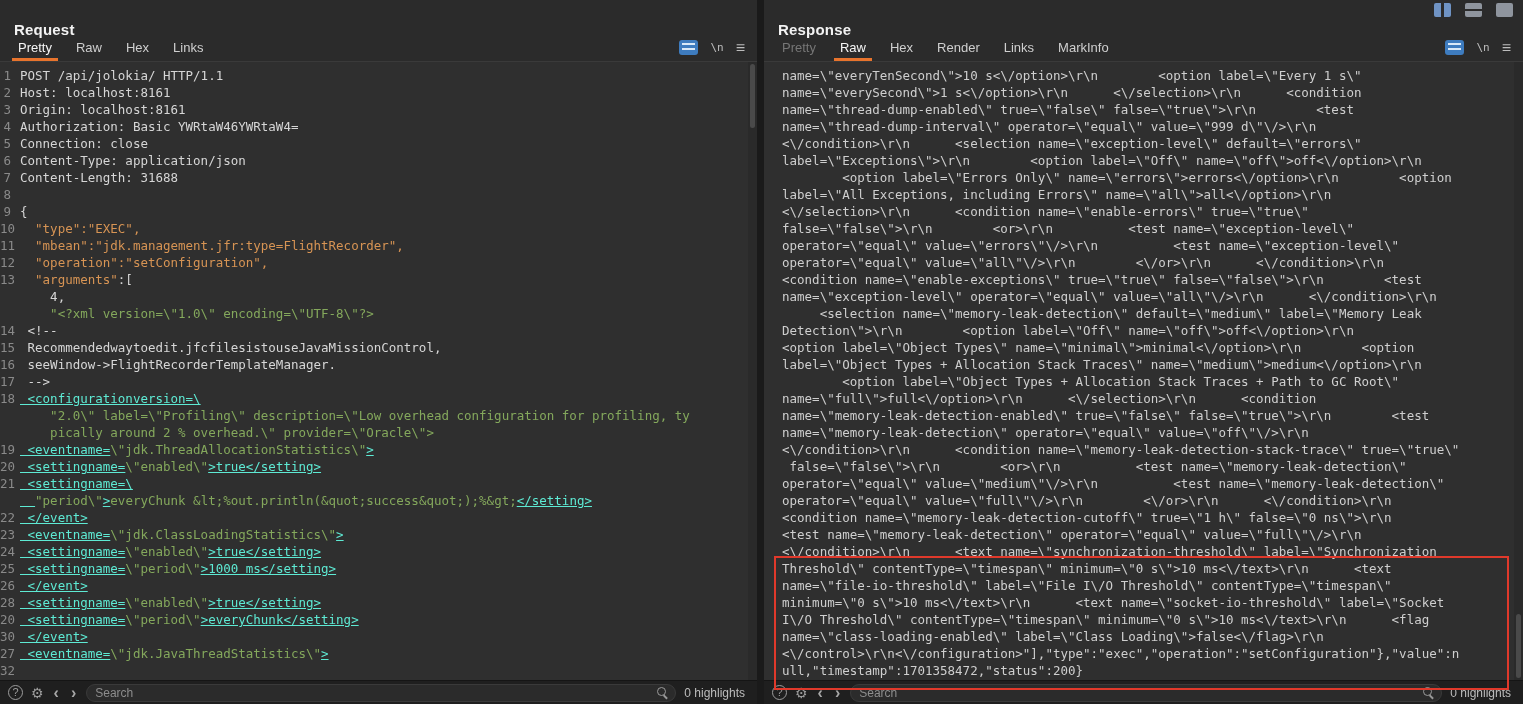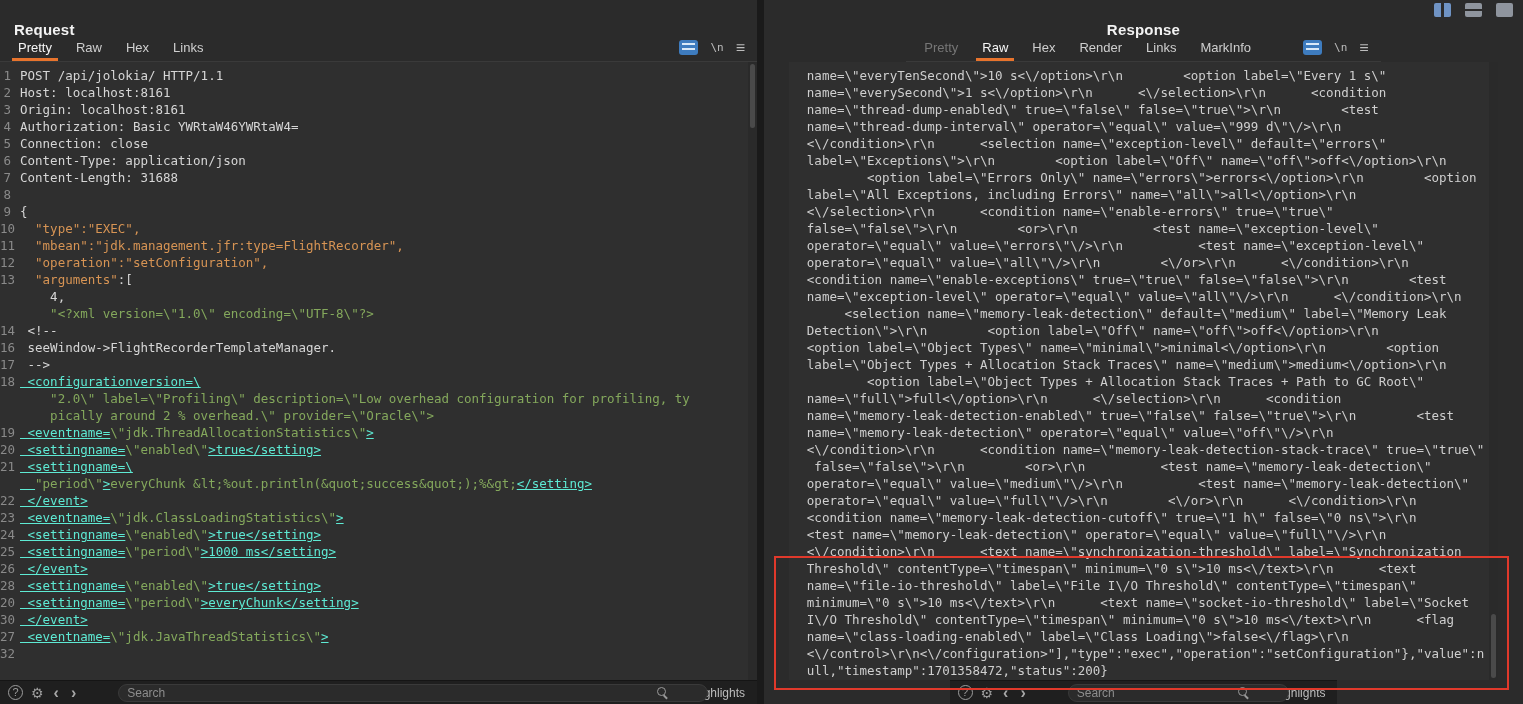--- a/index.html
+++ b/index.html
@@ -8,21 +8,21 @@
     background:#2b2b2b;
     font-family:"Liberation Sans", sans-serif;
     color:#d6d6d6;
     position:relative;
   }
   .app { display:flex; width:1523px; height:704px; position:relative; }
 
   .panel { display:flex; flex-direction:column; background:#2b2b2b; min-width:0; position:relative; }
   .panel-left { width:757px; }
   .splitter { width:7px; background:#1a1a1a; flex:none; }
-  .panel-right { flex:1;align-items:center; }
+  .panel-right { flex:1; }
 
   .panel-header { height:34px; padding:9px 14px 0; flex:none; }
   .panel-header h2 { font-size:15px; font-weight:bold; color:#f2f2f2; letter-spacing:.2px;margin-top:12px; }
 
   .tabbar { height:28px; flex:none; display:flex; align-items:stretch; padding:0 12px 0 6px; border-bottom:1px solid #3a3a3a;gap:40px; }
   .tabs { display:flex; }
   .tab { padding:0 12px; font-size:13px; color:#cfcfcf; display:flex; align-items:center; position:relative; cursor:default; }
   .tab.active { color:#f5f5f5; }
   .tab.active::after { content:""; position:absolute; left:6px; right:6px; bottom:0; height:3px; background:#e8742d; }
   .tab.disabled { color:#767676; }
@@ -54,21 +54,21 @@
     border:2px solid #e0392b; z-index:20; pointer-events:none; }
 
   .searchbar { height:24px; flex:none; background:#1f1f1f; border-top:1px solid #151515;
     display:flex; align-items:center; padding:0 8px; gap:8px; position:relative; z-index:10; }
   .help-badge { width:15px; height:15px; flex:none; border:1px solid #9c9c9c; border-radius:50%;
     font-size:11px; line-height:13px; text-align:center; color:#9c9c9c; }
   .sb-glyph { color:#9c9c9c; font-size:14px; line-height:1; flex:none; }
   .sb-arrow { color:#a8a8a8; font-size:16px; font-weight:bold; line-height:1; flex:none; padding:0 2px; }
   .search-wrap { flex:1; position:relative; }
   .search-input { width:100%; height:18px; background:#2b2b2b; border:1px solid #3a3a3a; border-radius:9px;
-    color:#cfcfcf; font-size:12px; padding:0 24px 0 8px; font-family:"Liberation Sans", sans-serif; outline:none;margin-left:32px; }
+    color:#cfcfcf; font-size:12px; padding:0 24px 0 8px; font-family:"Liberation Sans", sans-serif; outline:none; }
   .search-input::placeholder { color:#8d8d8d; }
   .mag { position:absolute; right:7px; top:4px; width:12px; height:12px; }
   .mag::before { content:""; position:absolute; width:7px; height:7px; border:1.5px solid #9a9a9a; border-radius:50%; left:0; top:0; }
   .mag::after { content:""; position:absolute; width:5px; height:1.5px; background:#9a9a9a; transform:rotate(45deg); left:6px; top:8.5px; }
   .highlights { font-size:12px; color:#bdbdbd; white-space:nowrap; flex:none; padding-right:4px; }
 
   .window-controls { position:absolute; top:3px; right:10px; display:flex; gap:14px; z-index:30; }
   .wc { width:17px; height:14px; border-radius:2px; }
   .wc-cols { background:linear-gradient(90deg, #6f93c4 0 44%, #2b2b2b 44% 56%, #6f93c4 56% 100%); }
   .wc-rows { background:linear-gradient(#8f959e 0 40%, #2b2b2b 40% 58%, #8f959e 58% 100%); }
@@ -156,20 +156,24 @@
             <span class="ln"></span>
             <span class="lt"><span class="c-p">    4,</span></span>
           </div>
           <div class="code-row">
             <span class="ln"></span>
             <span class="lt"><span class="c-g">    "&lt;?xml version=\"1.0\" encoding=\"UTF-8\"?&gt;</span></span>
           </div>
           <div class="code-row">
             <span class="ln">14</span>
             <span class="lt"><span class="c-p"> &lt;!--</span></span>
+          </div>
+          <div class="code-row">
+            <span class="ln">15</span>
+            <span class="lt"><span class="c-p"> Recommendedwaytoedit.jfcfilesistouseJavaMissionControl,</span></span>
           </div>
           <div class="code-row">
             <span class="ln">16</span>
             <span class="lt"><span class="c-p"> seeWindow-&gt;FlightRecorderTemplateManager.</span></span>
           </div>
           <div class="code-row">
             <span class="ln">17</span>
             <span class="lt"><span class="c-p"> --&gt;</span></span>
           </div>
           <div class="code-row">

